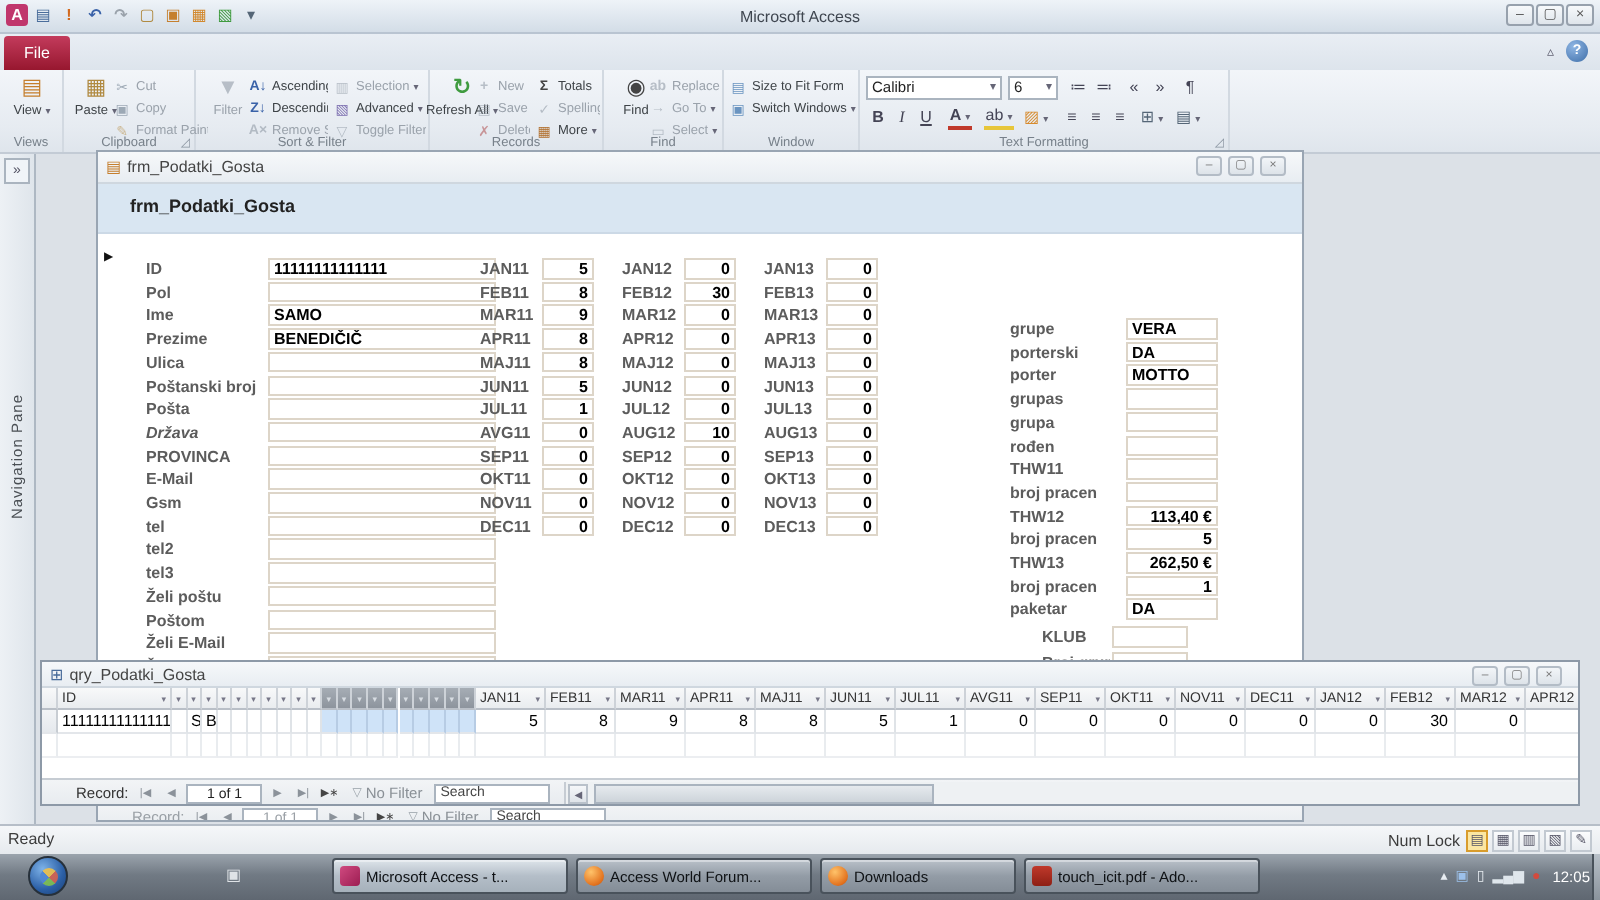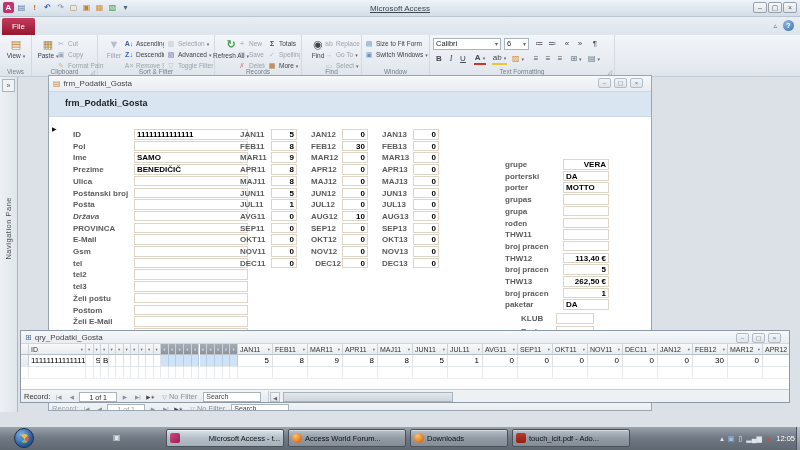--- a/index.html
+++ b/index.html
@@ -5,21 +5,21 @@
   html,body{margin:0;padding:0;background:#444;}
   #screen{position:relative;width:800px;height:450px;overflow:hidden;background:#dce1e7;
     font-family:"Liberation Sans","DejaVu Sans",sans-serif;-webkit-font-smoothing:antialiased;}
   #screen *{box-sizing:border-box;}
 
   
   .titlebar{position:absolute;left:0;top:0;right:0;height:17px;background:linear-gradient(#eef3f8,#d3dde7);border-bottom:1px solid #b9c4d1;}
   .qat{position:absolute;left:3px;top:2px;display:flex;gap:2px;}
   .qi{width:11px;height:11px;font-size:8px;line-height:11px;text-align:center;font-weight:bold;}
   .qbg{border-radius:2px;}
-  .apptitle{position:absolute;left:0;right:0;top:0;height:17px;text-align:center;font-size:8px;line-height:17px;color:#3f4650;text-decoration:underline;}
+  .apptitle{position:absolute;left:0;right:0;top:0;height:17px;text-align:center;font-size:8px;line-height:17px;color:#3f4650;}
   .winbtns{position:absolute;right:3px;top:2px;display:flex;gap:1px;}
   .wbtn{width:14px;height:11px;border:1px solid #97a1ad;border-radius:2px;background:linear-gradient(#f7f9fb,#dfe5eb);font-size:7px;line-height:9px;color:#555;text-align:center;}
 
   
   .tabrow{position:absolute;left:0;top:17px;right:0;height:18px;background:linear-gradient(#e9eef4,#dde4ec);}
   .filetab{position:absolute;left:2px;top:1px;width:33px;height:17px;background:linear-gradient(#c33b5c,#97172f);color:#fff;font-size:8px;line-height:17px;text-align:center;border-radius:2px 2px 0 0;}
   .tabs{position:absolute;left:37px;top:1px;height:17px;display:flex;}
   .rtab{height:17px;font-size:8px;line-height:17px;color:#3e4347;padding:0 8px;}
   .rtab.active{background:#f2f5f9;border:1px solid #c4ccd6;border-bottom:none;border-radius:2px 2px 0 0;}
   .tabrow-right{position:absolute;right:6px;top:3px;display:flex;gap:6px;align-items:center;}
@@ -59,21 +59,21 @@
   .cbtns{position:absolute;right:8px;top:2px;display:flex;gap:3px;}
   .wbtn2{width:13px;height:10px;border:1px solid #b3bcc6;border-radius:2px;background:linear-gradient(#f2f5f8,#dde3e9);font-size:6px;line-height:8px;color:#777;text-align:center;}
   .fband{position:absolute;left:0;top:16px;right:0;height:25px;background:#d9e6f2;border-bottom:1px solid #ccd9e6;}
   .fband-title{position:absolute;left:16px;top:6px;font-size:9px;font-weight:bold;color:#222;}
   .fselector{position:absolute;font-size:6px;color:#111;}
   .flabel{position:absolute;height:11px;line-height:11px;font-size:8px;font-weight:bold;color:#5c5c5c;white-space:nowrap;overflow:hidden;}
   .fbox{position:absolute;height:10.5px;line-height:9px;background:#fff;border:1px solid #ddd5c8;font-size:8px;font-weight:bold;color:#000;padding:0 2px;white-space:nowrap;overflow:hidden;}
   .fbox.num{text-align:right;}
 
   
-  .navrow{position:absolute;left:0;right:0;height:14px;background:linear-gradient(#f2f4f6,#e7ebef);border-top:1px solid #c6ccd3;display:flex;align-items:center;font-size:7.5px;color:#333;gap:2px;padding-left:3px;}
+  .navrow{position:absolute;left:0;right:0;height:14px;background:linear-gradient(#f2f4f6,#e7ebef);border-top:1px solid #c6ccd3;display:flex;align-items:center;font-size:7.5px;color:#333;gap:2px;padding-left:17px;}
   .nlab{margin-right:1px;}
   .nbtn{width:11px;height:10px;font-size:5.5px;line-height:10px;text-align:center;color:#8b929a;}
   .nbtn.en{color:#444;}
   .nbox{width:38px;height:10px;background:#fff;border:1px solid #aab4bf;font-size:7px;line-height:9px;text-align:center;color:#222;}
   .nfilter-ic{font-size:6px;color:#99a1a8;margin-left:4px;}
   .nfilter-tx{color:#8a9096;}
   .nsearch{width:58px;height:10px;border:1px solid #aab4bf;font-size:7px;padding:0 2px;margin-left:4px;font-family:inherit;}
   .nsearch::placeholder{color:#444;opacity:1;}
   .hscroll{position:relative;flex:1;height:12px;margin-left:5px;background:#eef1f3;border-left:1px solid #c6ccd3;}
   .harrow{position:absolute;left:1px;top:1px;width:10px;height:10px;font-size:5px;line-height:10px;text-align:center;color:#667;background:linear-gradient(#f5f7f9,#dfe4e9);border:1px solid #b9c1ca;}
@@ -101,21 +101,21 @@
   .sright{position:absolute;right:4px;top:2px;display:flex;align-items:center;gap:3px;}
   .svi{width:11px;height:11px;border:1px solid #c2c9d1;background:linear-gradient(#fbfcfd,#e9edf1);font-size:7px;line-height:10px;text-align:center;color:#556;}
   .svi.active{background:#fbe6a2;border:1px solid #d89c2c;}
 
   
   #taskbar{position:absolute;left:0;top:427px;width:800px;height:23px;background:linear-gradient(#9ba4ad,#717a84 45%,#5f6771);z-index:7;}
   .orb{position:absolute;left:14px;top:1px;width:20px;height:20px;border-radius:50%;background:radial-gradient(circle at 35% 30%,#7db2e8,#2b5fa6 60%,#1b3f73);border:1px solid #26303a;}
   .orbflag{position:absolute;left:5px;top:5px;width:9px;height:9px;border-radius:50%;background:conic-gradient(#d6604d 0 90deg,#7fbf4d 0 180deg,#4f86d6 0 270deg,#f0c04a 0 360deg);transform:rotate(45deg);opacity:.9;}
   .qlicon{position:absolute;left:113px;top:6px;font-size:8px;color:#dfe3e7;}
   .tbtn{position:absolute;top:2px;height:18px;border:1px solid #49525b;border-radius:2px;background:linear-gradient(#b9c1c9,#939ca6 50%,#848d97);box-shadow:inset 0 1px 0 rgba(255,255,255,.4);display:flex;align-items:center;font-size:7.5px;color:#0e1114;padding:0 3px;overflow:hidden;white-space:nowrap;gap:3px;}
-  .tbtn.active{background:linear-gradient(#dde4ea,#b4bec8 50%,#a6b1bb);justify-content:space-between;}
+  .tbtn.active{background:linear-gradient(#dde4ea,#b4bec8 50%,#a6b1bb);}
   .tic{width:10px;min-width:10px;height:10px;border-radius:2px;}
   .tic-access{background:linear-gradient(135deg,#d04a80,#9c1d52);}
   .tic-firefox{border-radius:50%;background:radial-gradient(circle at 35% 30%,#ffc36a,#e2711d 70%,#b34e0e);}
   .tic-pdf{background:linear-gradient(#c0392b,#8e1f14);}
   .tray{position:absolute;right:5px;top:0;height:23px;display:flex;align-items:center;gap:4px;}
   .trayic{font-size:7px;line-height:9px;}
   .clock{font-size:7.5px;color:#fff;margin-left:2px;}
   .sliver{position:absolute;right:0;top:0;width:4px;height:23px;background:linear-gradient(#b9c1c9,#8a939c);border-left:1px solid #49525b;}
 </style>
 </head>
@@ -421,21 +421,21 @@
       <div class="flabel" style="left: 262px; top: 123.2px; width: 30px;">JUL12</div>
       <div class="fbox num" style="left: 293px; top: 123.2px; width: 26px;">0</div>
       <div class="flabel" style="left: 262px; top: 134.9px; width: 30px;">AUG12</div>
       <div class="fbox num" style="left: 293px; top: 134.9px; width: 26px;">10</div>
       <div class="flabel" style="left: 262px; top: 146.6px; width: 30px;">SEP12</div>
       <div class="fbox num" style="left: 293px; top: 146.6px; width: 26px;">0</div>
       <div class="flabel" style="left: 262px; top: 158.3px; width: 30px;">OKT12</div>
       <div class="fbox num" style="left: 293px; top: 158.3px; width: 26px;">0</div>
       <div class="flabel" style="left: 262px; top: 170px; width: 30px;">NOV12</div>
       <div class="fbox num" style="left: 293px; top: 170px; width: 26px;">0</div>
-      <div class="flabel" style="left: 262px; top: 181.7px; width: 30px; text-align: right;">DEC12</div>
+      <div class="flabel" style="left: 262px; top: 181.7px; width: 30px;">DEC12</div>
       <div class="fbox num" style="left: 293px; top: 181.7px; width: 26px;">0</div>
       <div class="flabel" style="left: 333px; top: 53px; width: 30px;">JAN13</div>
       <div class="fbox num" style="left: 364px; top: 53px; width: 26px;">0</div>
       <div class="flabel" style="left: 333px; top: 64.7px; width: 30px;">FEB13</div>
       <div class="fbox num" style="left: 364px; top: 64.7px; width: 26px;">0</div>
       <div class="flabel" style="left: 333px; top: 76.4px; width: 30px;">MAR13</div>
       <div class="fbox num" style="left: 364px; top: 76.4px; width: 26px;">0</div>
       <div class="flabel" style="left: 333px; top: 88.1px; width: 30px;">APR13</div>
       <div class="fbox num" style="left: 364px; top: 88.1px; width: 26px;">0</div>
       <div class="flabel" style="left: 333px; top: 99.8px; width: 30px;">MAJ13</div>
@@ -448,21 +448,21 @@
       <div class="fbox num" style="left: 364px; top: 134.9px; width: 26px;">0</div>
       <div class="flabel" style="left: 333px; top: 146.6px; width: 30px;">SEP13</div>
       <div class="fbox num" style="left: 364px; top: 146.6px; width: 26px;">0</div>
       <div class="flabel" style="left: 333px; top: 158.3px; width: 30px;">OKT13</div>
       <div class="fbox num" style="left: 364px; top: 158.3px; width: 26px;">0</div>
       <div class="flabel" style="left: 333px; top: 170px; width: 30px;">NOV13</div>
       <div class="fbox num" style="left: 364px; top: 170px; width: 26px;">0</div>
       <div class="flabel" style="left: 333px; top: 181.7px; width: 30px;">DEC13</div>
       <div class="fbox num" style="left: 364px; top: 181.7px; width: 26px;">0</div>
       <div class="flabel" style="left: 456px; top: 83px; width: 56px;">grupe</div>
-      <div class="fbox" style="left: 514px; top: 83px; width: 46px; text-align: right;">VERA</div>
+      <div class="fbox" style="left: 514px; top: 83px; width: 46px;">VERA</div>
       <div class="flabel" style="left: 456px; top: 94.7px; width: 56px;">porterski</div>
       <div class="fbox" style="left: 514px; top: 94.7px; width: 46px;">DA</div>
       <div class="flabel" style="left: 456px; top: 106.4px; width: 56px;">porter</div>
       <div class="fbox" style="left: 514px; top: 106.4px; width: 46px;">MOTTO</div>
       <div class="flabel" style="left: 456px; top: 118.1px; width: 56px;">grupas</div>
       <div class="fbox" style="left: 514px; top: 118.1px; width: 46px;"></div>
       <div class="flabel" style="left: 456px; top: 129.8px; width: 56px;">grupa</div>
       <div class="fbox" style="left: 514px; top: 129.8px; width: 46px;"></div>
       <div class="flabel" style="left: 456px; top: 141.5px; width: 56px;">rođen</div>
       <div class="fbox" style="left: 514px; top: 141.5px; width: 46px;"></div>
@@ -713,20 +713,33 @@
         <span class="nfilter-ic">▽</span>
         <span class="nfilter-tx">No Filter</span>
         <input class="nsearch" placeholder="Search" style="">
         <div class="hscroll">
           <span class="harrow">◀</span>
           <div class="hthumb"></div>
         </div>
       </div>
   </div>
 
+  <div id="statusbar">
+    <span class="sleft">Ready</span>
+    <span class="sright">
+      <span>Num Lock</span>
+      <span id="status-icons" style="display:flex;gap:2px;">
+          <span class="svi active">▤</span>
+          <span class="svi">▦</span>
+          <span class="svi">▥</span>
+          <span class="svi">▧</span>
+          <span class="svi">✎</span>
+        </span>
+    </span>
+  </div>
 
   <div id="taskbar">
     <div class="orb">
         <span class="orbflag"></span>
       </div>
     <span class="qlicon">▣</span>
     <span id="task-buttons"><div class="tbtn active" style="left: 166px; width: 118px;">
           <span class="tic tic-access"></span>
           <span class="tlbl">Microsoft Access - t...</span>
         </div><div class="tbtn" style="left: 288px; width: 118px;">

